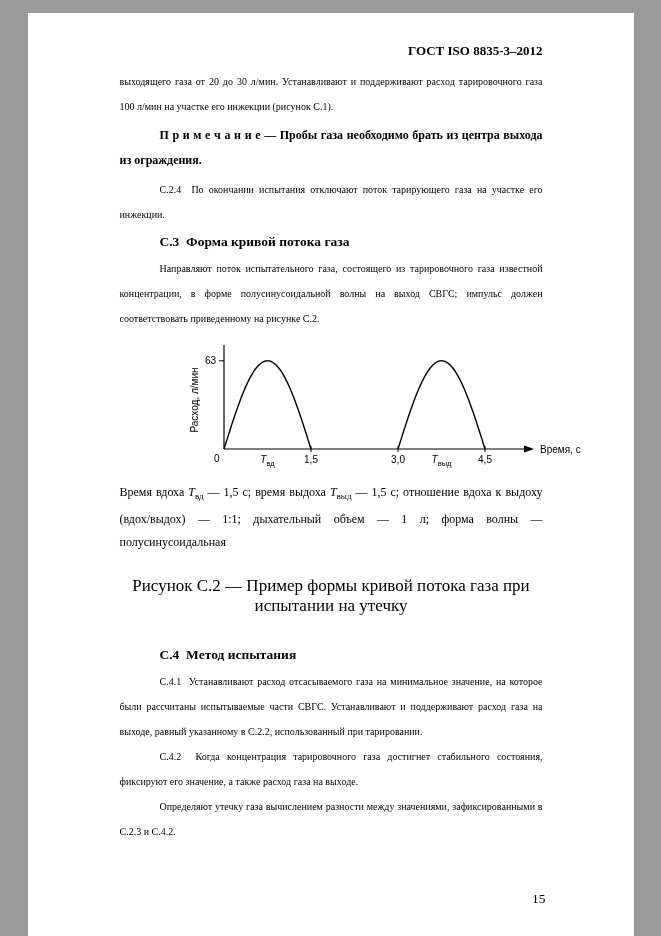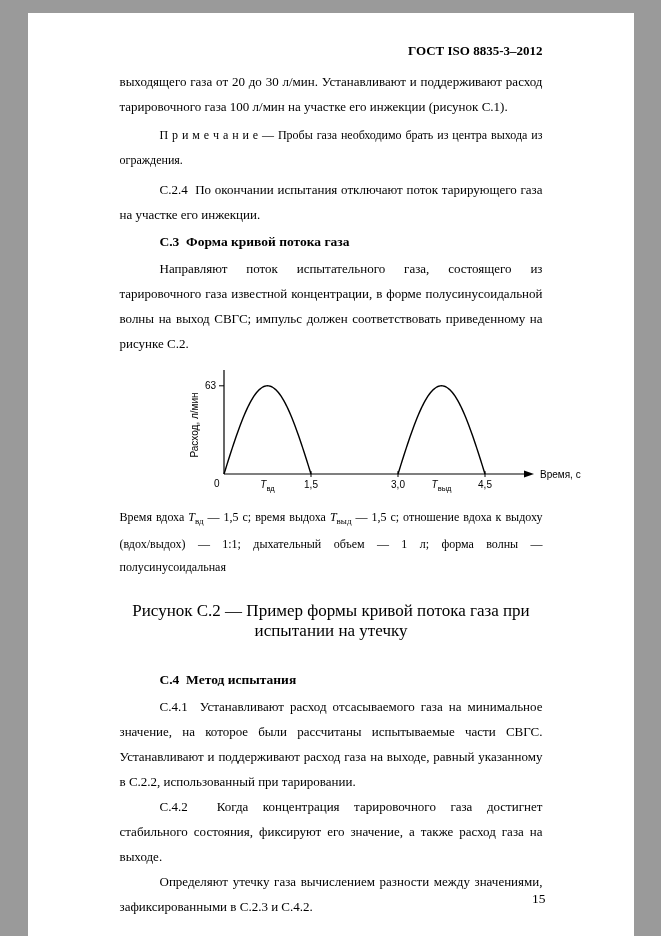--- a/index.html
+++ b/index.html
@@ -8,26 +8,27 @@
   .page {
     width:606px; height:936px; background:#ffffff; color:#000;
     margin:13px auto; position:relative;
     padding:30px 91px 0 92px;
   }
   .doc-header {
     text-align:right; font-weight:bold; font-size:13px; line-height:16px;
     margin-bottom:10px;
   }
   .para {
-    font-size:13px; line-height:25px; text-align:justify;
+    font-size:10px; line-height:25px; text-align:justify;
   }
   .para.indent { text-indent:40px; }
   .note {
     font-size:12px; line-height:25px; text-indent:40px; text-align:justify;
     margin:4px 0;
+    font-weight:bold;
   }
   .heading {
     font-weight:bold; font-size:13.5px; line-height:25px; text-indent:40px;
     margin:2px 0;
   }
   .figure { margin:6px 0 2px 58px; }
   #flow-chart { display:block; }
   #flow-chart text { font-family:"Liberation Sans", sans-serif; fill:#000; }
   .fig-note {
     font-size:12px; line-height:23px; text-align:justify; margin-top:4px;

